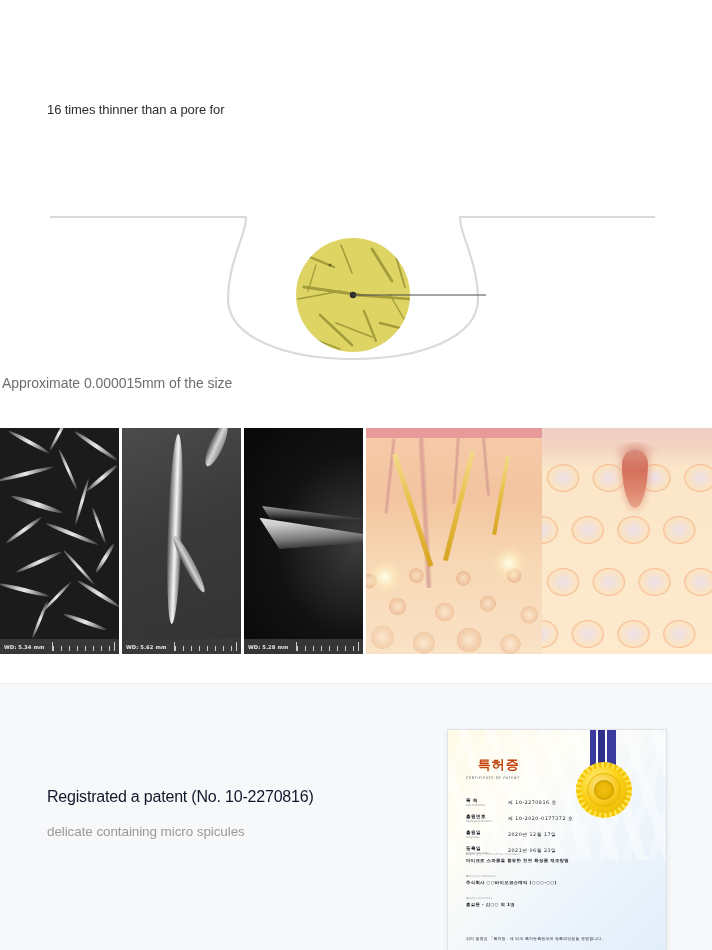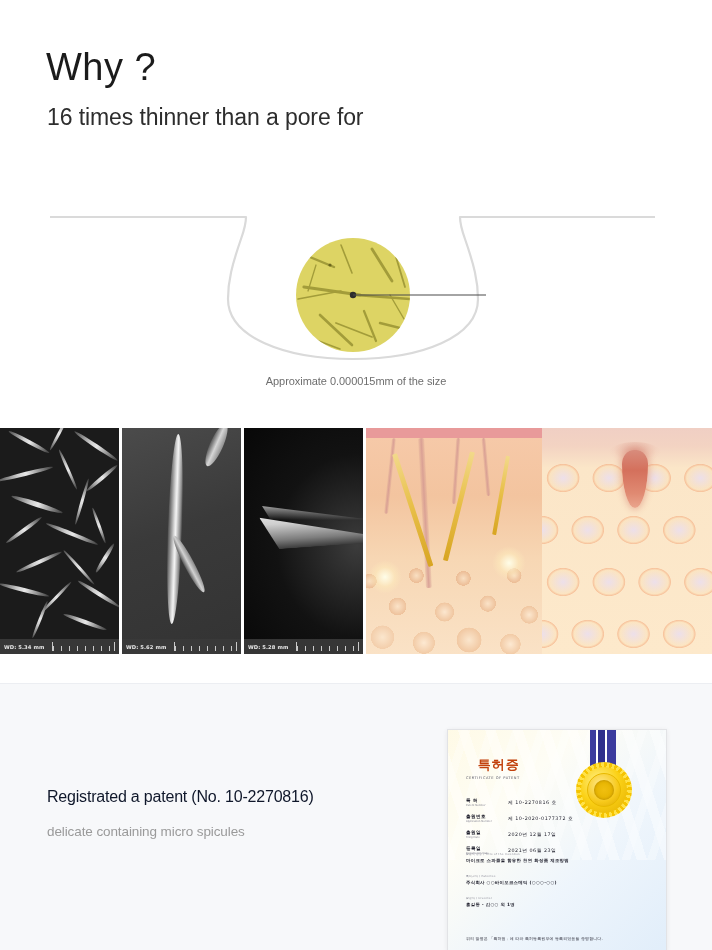--- a/index.html
+++ b/index.html
@@ -31,21 +31,21 @@
     font-size: 38px;
     font-weight: 400;
     letter-spacing: 0.5px;
     color: #1b1b1b;
     line-height: 1.2;
   }
   .hero-sub {
     position: absolute;
     left: 47px;
     top: 100px;
-    font-size: 23px;
+    font-size: 13px;
     font-weight: 400;
     line-height: 1.55;
     color: #2d2d2d;
     letter-spacing: -0.1px;
   }
   .hero-sub div { white-space: nowrap; }
 
   
   .diagram {
     position: absolute;
@@ -64,22 +64,22 @@
     font-size: 11.5px;
     line-height: 1.65;
     color: #4a4a4a;
     letter-spacing: -0.05px;
   }
   .diag-label-bottom {
     position: absolute;
     left: 0;
     top: 375px;
     width: 708px;
-    text-align: center;
-    font-size: 11px;
+    text-align: left;
+    font-size: 14px;
     color: #6e6e6e;
     letter-spacing: -0.05px;
   }
   .diag-label-bottom span { position: relative; left: 2px; }
 
   
   .strip {
     position: absolute;
     left: 0;
     top: 428px;
@@ -392,21 +392,20 @@
     position: absolute; inset: 18px;
     border-radius: 50%;
     background: radial-gradient(circle, #f0bf10 0%, #e6b400 70%, #cf9e00 100%);
     box-shadow: inset 0 0 3px rgba(140,100,0,.6);
   }
 </style>
 </head>
 <body>
 
 <section class="hero">
-  <h1 class="hero-title">Why ?</h1>
   <div class="hero-sub">
     <div>16 times thinner than a pore for</div>
   </div>
 </section>
 
 <section class="diagram">
   <svg width="712" height="225" viewBox="0 0 712 225">
     <defs>
       <clipPath id="circClip">
           <circle cx="353" cy="100" r="57"></circle>

